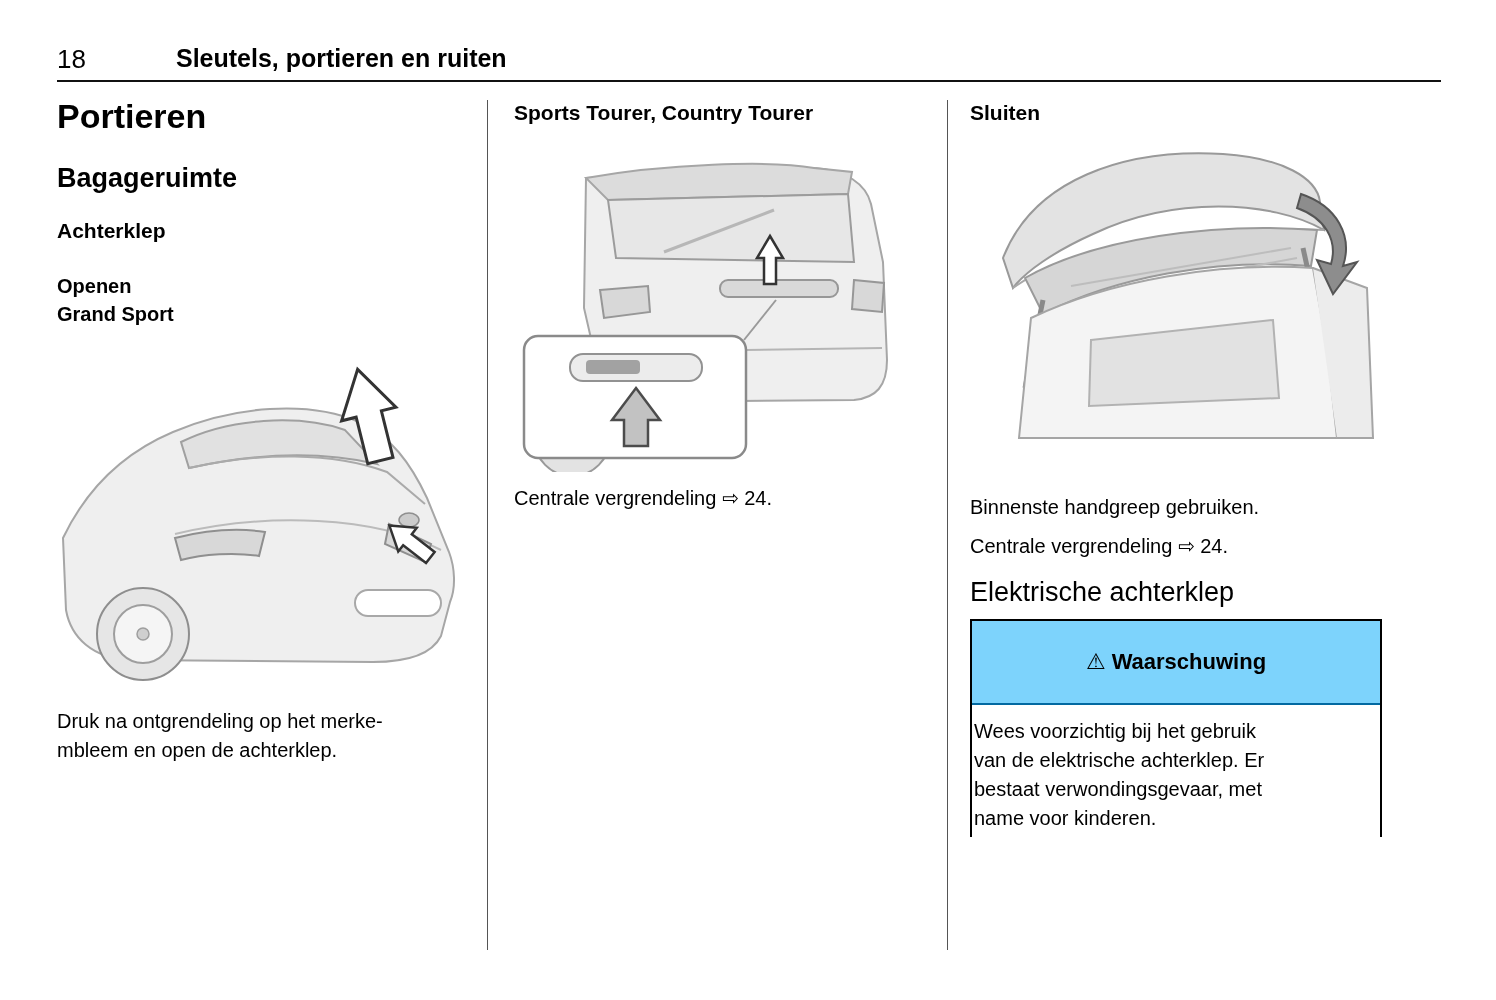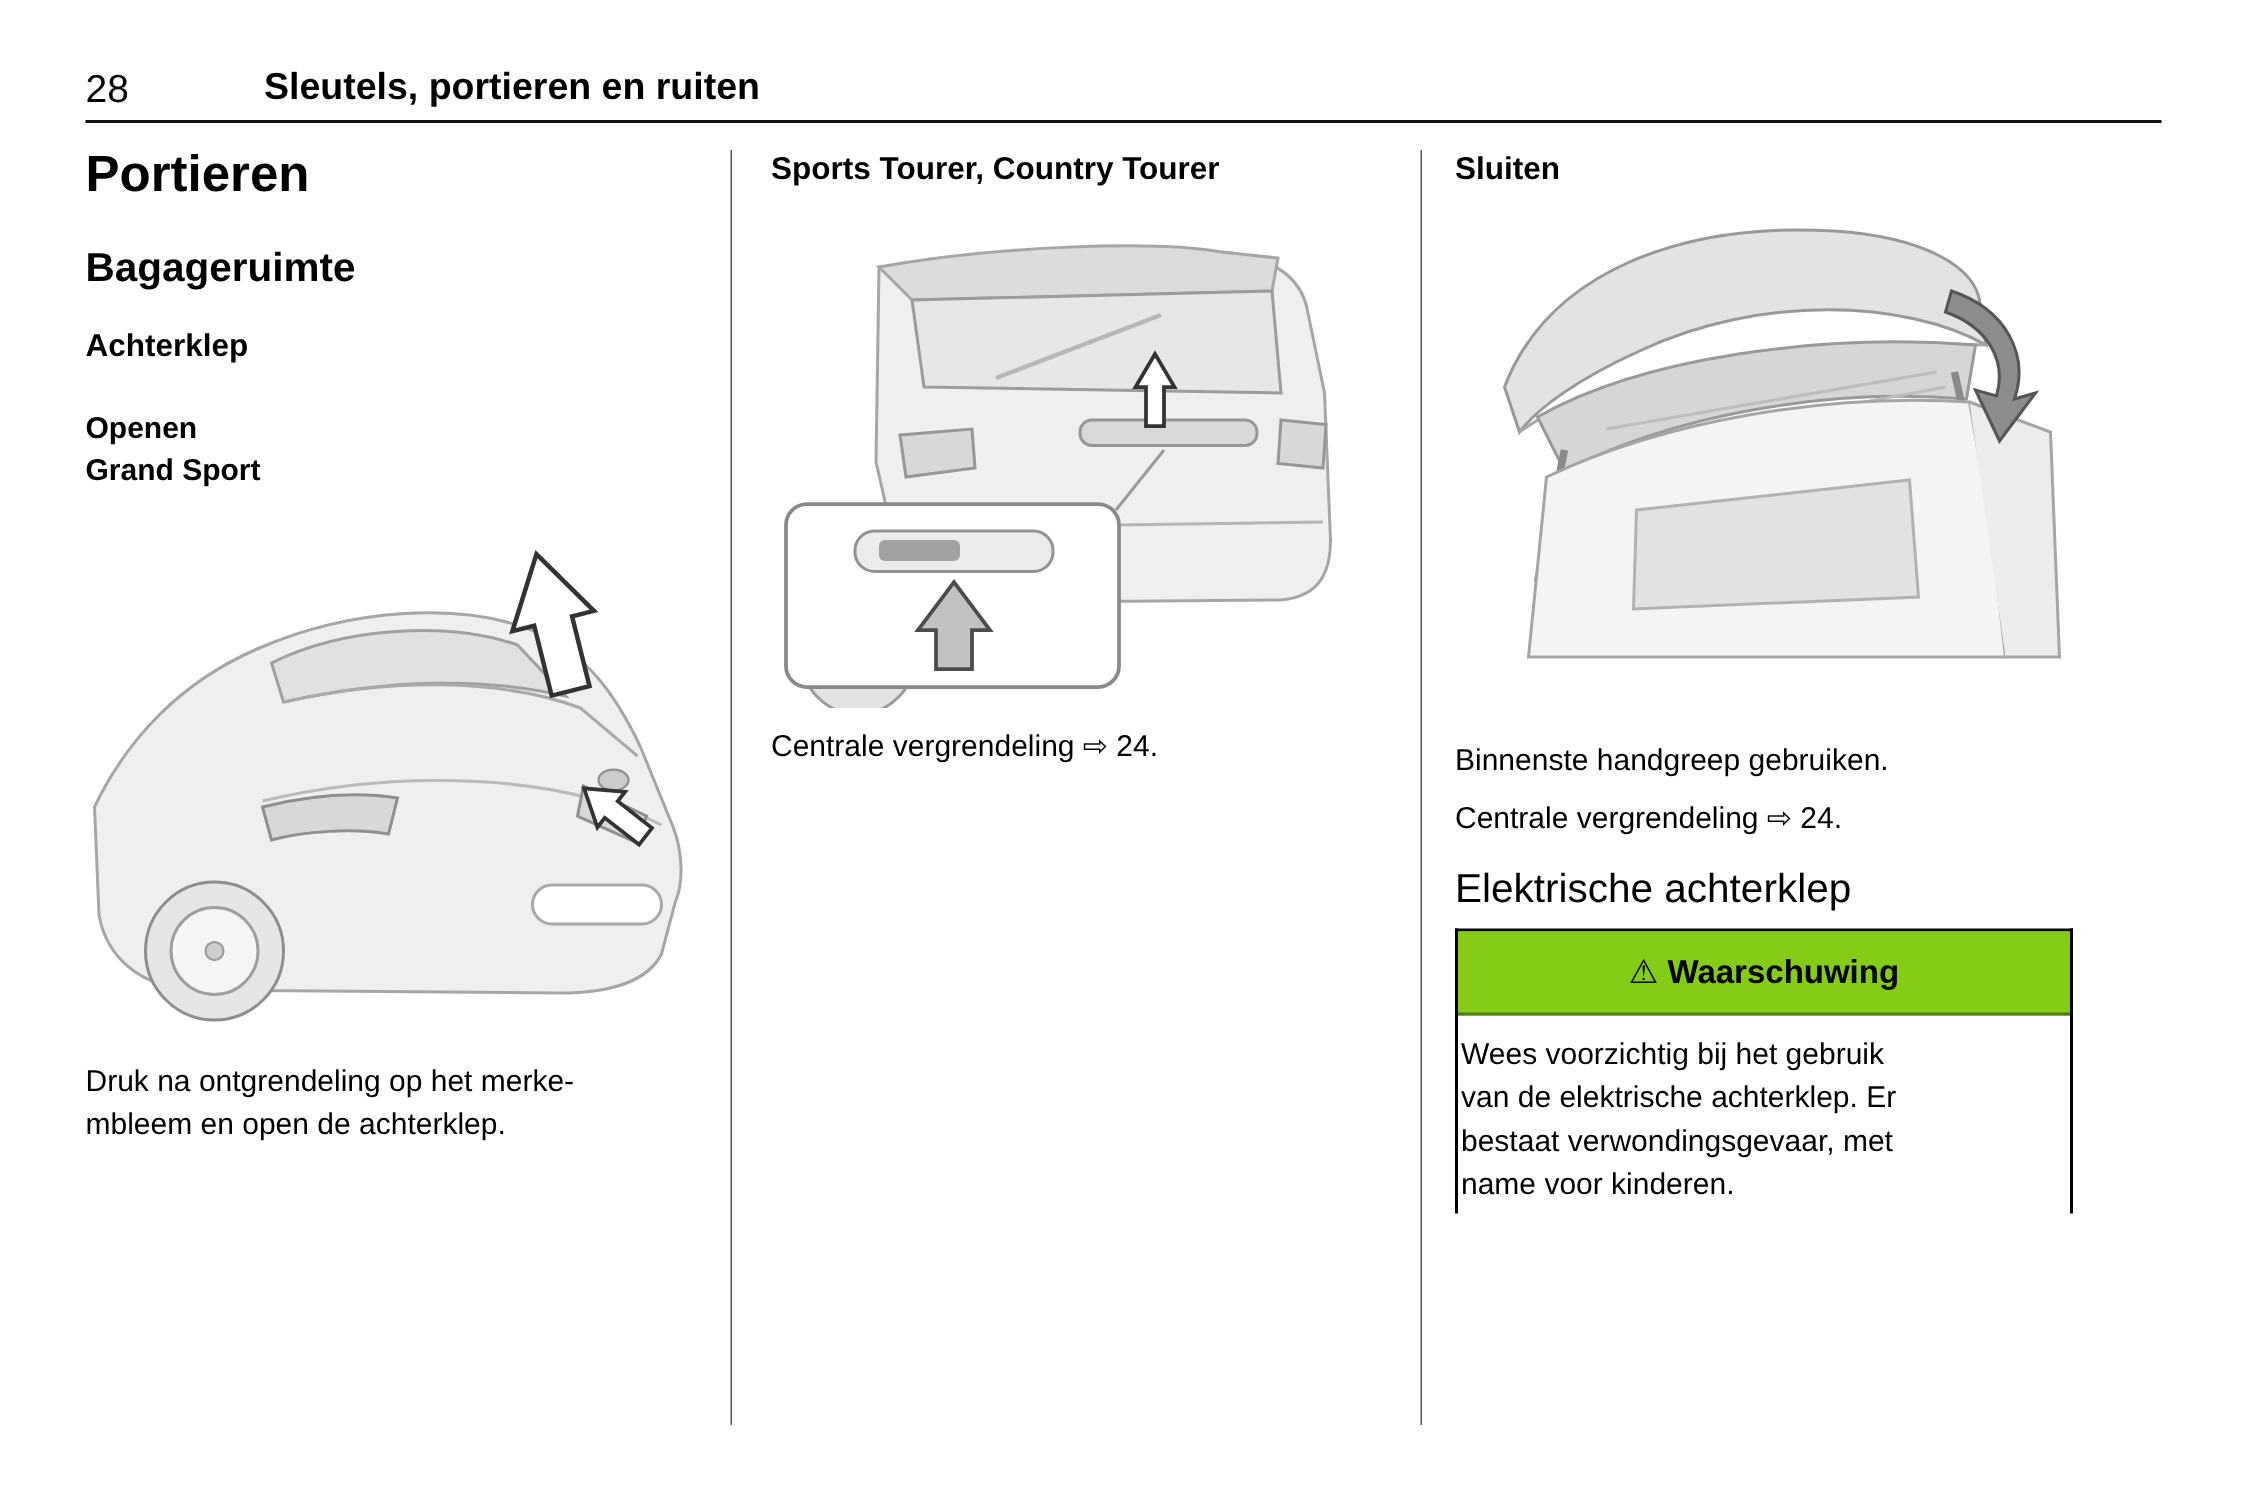--- a/index.html
+++ b/index.html
@@ -42,34 +42,34 @@
 
   .caption   { margin-top:20px; }
   .col2 .caption { margin-top:20px; }
   .col3 .caption { margin-top:10px; }
   .crossref  { margin-top:12px; }
   .col3 .crossref { margin-top:10px; }
 
   
   .warning-box { margin-top:12px; border:2px solid #000; border-bottom:none; }
   .warning-head {
-    background:#84cc16; border-bottom:2px solid #4d7c0f;
-    text-align:center; padding:13px 6px;
+    background:#7dd3fc; border-bottom:2px solid #0369a1;
+    text-align:center; padding:27px 6px;
     font-size:22px; font-weight:bold; line-height:28px;
   }
   .warning-head .w-icon { margin-right:6px; font-weight:normal; }
   .warning-body { padding:12px 14px 4px 2px; }
   .warning-body p + p { margin-top:10px; }
 </style>
 </head>
 <body>
 
 <div class="page">
 
-  <span class="pagenum">28</span>
+  <span class="pagenum">18</span>
   <span class="chapter">Sleutels, portieren en ruiten</span>
   <div class="header-rule"></div>
 
   <div class="divider divider-1"></div>
   <div class="divider divider-2"></div>
 
   <section class="col col1">
     <h1 class="h-section">Portieren</h1>
     <h2 class="h-subsection">Bagageruimte</h2>
     <h3 class="h-topic">Achterklep</h3>

